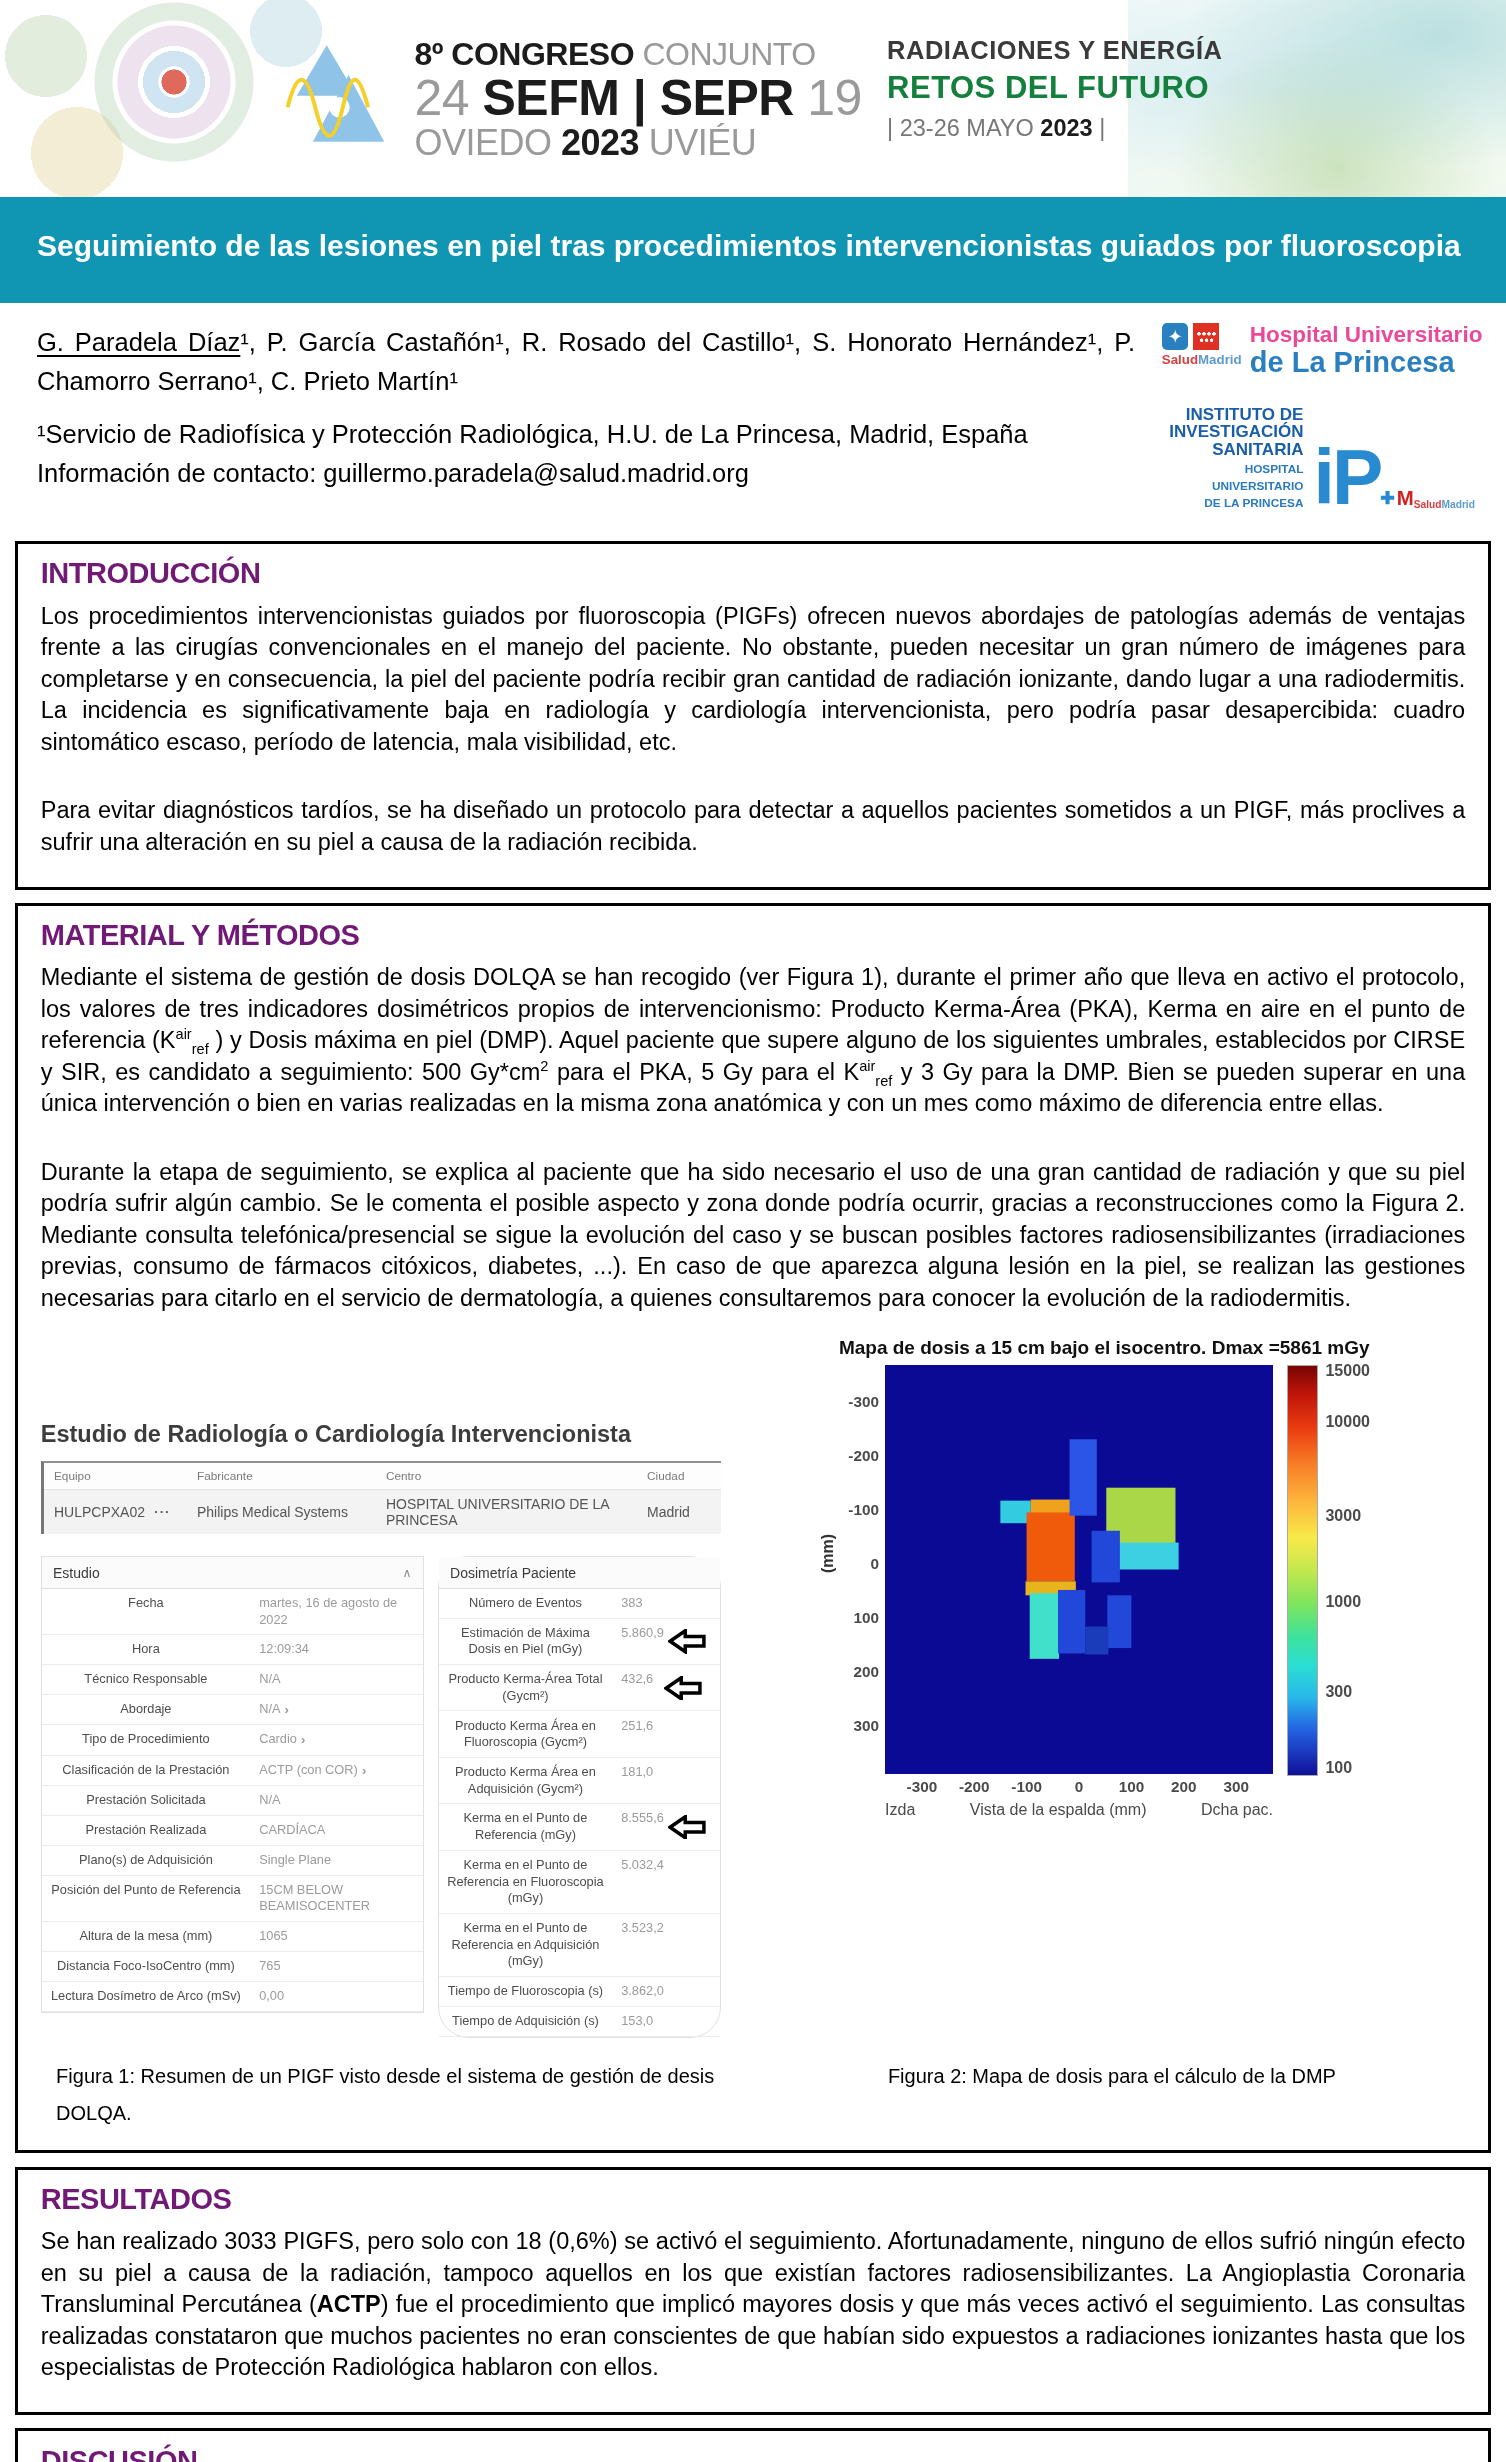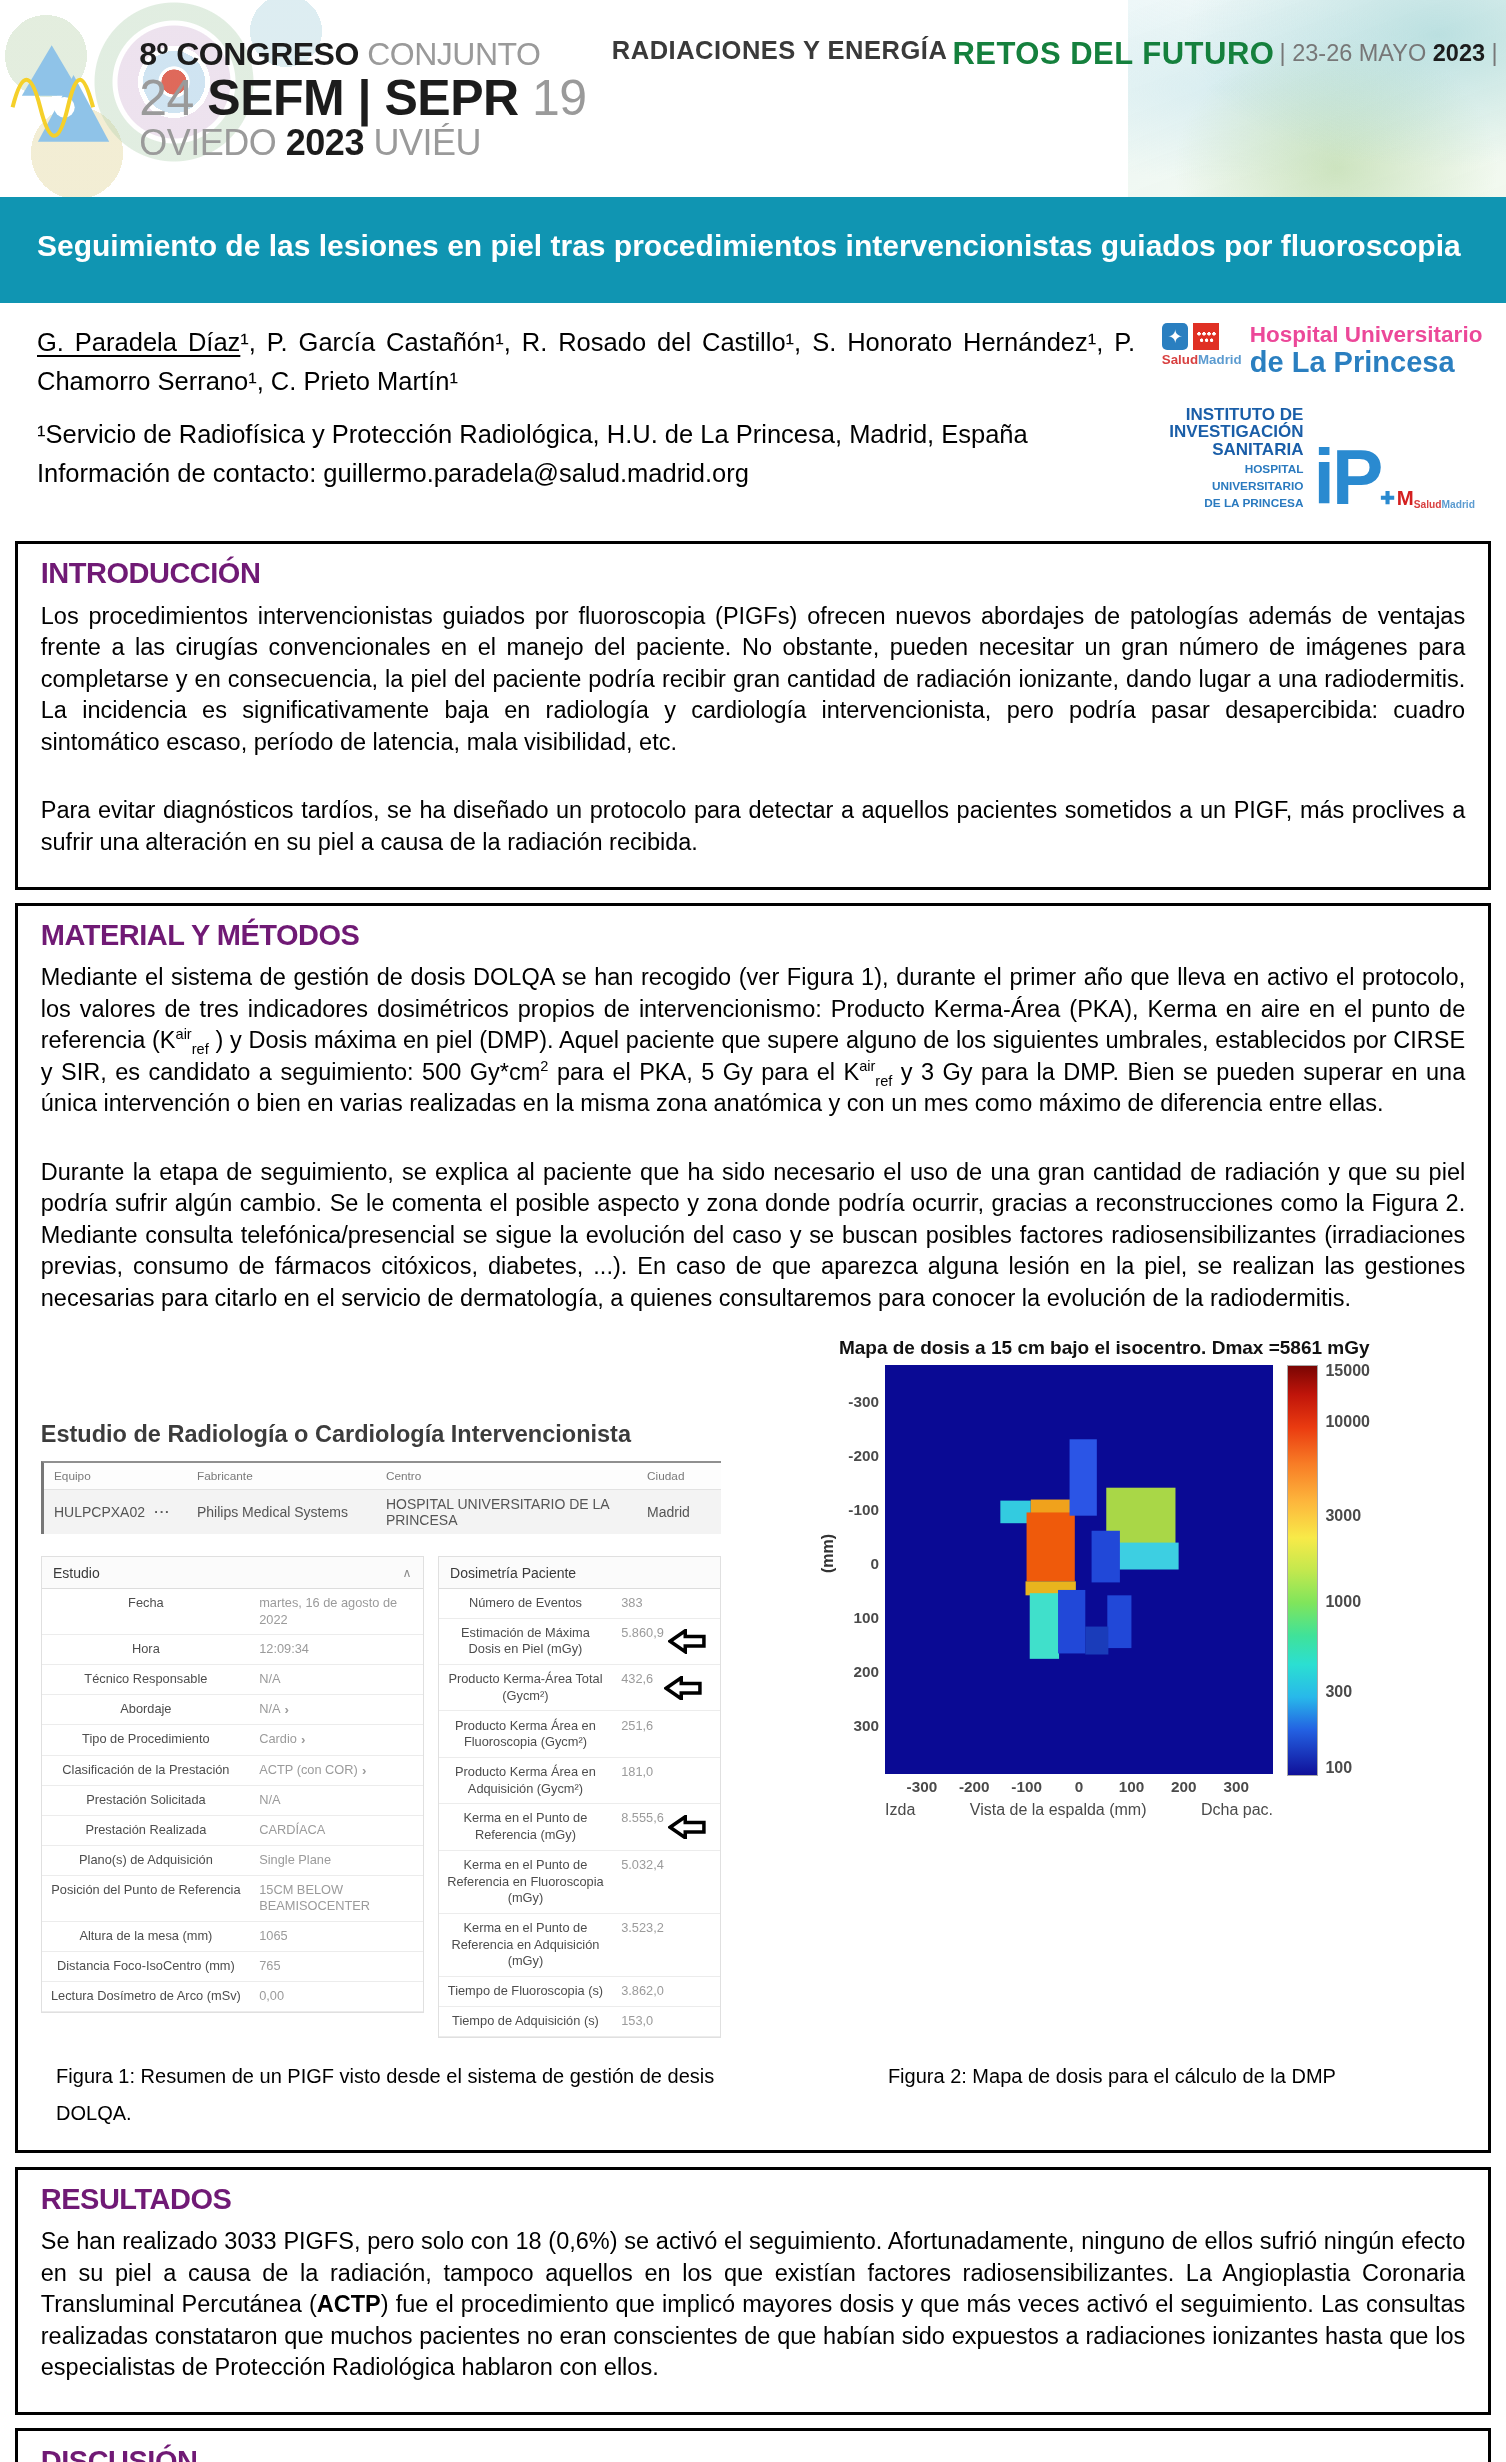--- a/index.html
+++ b/index.html
@@ -28,21 +28,21 @@
       linear-gradient(160deg, rgba(205,232,236,.35), rgba(222,240,214,.4));
     filter:blur(0.5px);}
   .congress{display:flex;align-items:flex-start;gap:16px;z-index:2;}
   .congress-logo{width:115px;height:115px;flex:none;}
   .c-line{white-space:nowrap;letter-spacing:-0.5px;}
   .c1{font-size:32px;}
   .c2{font-size:50px;line-height:1.02;}
   .c3{font-size:36px;line-height:1.05;}
   .c-bold{font-weight:800;color:#1c1c1c;}
   .c-light{font-weight:400;color:#9a9a9a;}
-  .congress-right{display:flex;flex-direction:row;gap:5.1px;margin-left:9.2px;}
+  .congress-right{display:flex;flex-direction:column;gap:5.1px;margin-left:9.2px;}
   .r1{font-size:25.5px;color:#3a3a3a;font-weight:600;letter-spacing:0.5px;white-space:nowrap;}
   .r2{font-size:31px;color:#15803d;font-weight:800;letter-spacing:0.5px;white-space:nowrap;}
   .r3{font-size:23.5px;color:#2a2a2a;font-weight:600;margin-top:4.1px;white-space:nowrap;}
   .r3 .c-light{color:#777;}
 
   
   .title-bar{background:#1095b2;padding:22.5px 37px 32px;}
   .title-bar h1{margin:0;color:#fff;font-size:30px;font-weight:700;line-height:1.72;text-align:justify;}
 
   
@@ -102,21 +102,21 @@
   .f1-head{font-size:14px;color:#3c3c3c;font-weight:600;margin:0 0 8.2px 3.1px;}
   .f1-table{border-top:2.6px solid #8f8f8f;border-left:3.1px solid #777;background:#fff;}
   .f1-thead,.f1-trow{display:grid;grid-template-columns:21% 28% 39% 12%;column-gap:5.1px;padding:6.1px 10.2px;align-items:center;}
   .f1-thead{color:#7a7a7a;font-size:11.8px;border-bottom:0.5px solid #e2e2e2;background:#fdfdfd;}
   .f1-trow{background:#f3f3f3;color:#555;font-size:14px;min-height:32px;}
   .f1-equipo{display:flex;align-items:center;gap:9.2px;}
   .menu-dots{color:#555;font-weight:700;letter-spacing:1px;font-size:13.3px;}
   .f1-panels{display:flex;gap:14.3px;margin-top:22.5px;align-items:flex-start;}
   .panel{background:#fff;border:0.5px solid #e0e0e0;}
   .panel-estudio{width:56%;}
-  .panel-dosi{flex:1;}
+  .panel-dosi{flex:1;border-radius:31px;}
   .panel-head{display:flex;justify-content:space-between;align-items:center;padding:7.2px 11.2px;font-size:14px;color:#3a3a3a;border-bottom:0.5px solid #ddd;background:#fbfbfb;}
   .panel-caret{color:#8a8a8a;font-size:12.3px;}
   .prow{display:flex;border-bottom:0.5px solid #ececec;}
   .plabel{width:52%;flex:none;text-align:center;padding:6.1px 10.2px 6.1px 5.1px;color:#4d4d4d;font-size:12.8px;line-height:1.3;}
   .pvalue{flex:1;padding:6.1px 4.1px;color:#9b9b9b;font-size:12.8px;display:flex;align-items:flex-start;gap:4.1px;line-height:1.3;}
   .panel-dosi .plabel{width:58%;}
   .chev{color:#9b9b9b;font-size:13.3px;font-weight:700;}
   .arrow-ic{margin-left:auto;margin-right:13.3px;flex:none;align-self:center;}
   .arrow-ic svg{width:38px;height:24.5px;display:block;}
 

